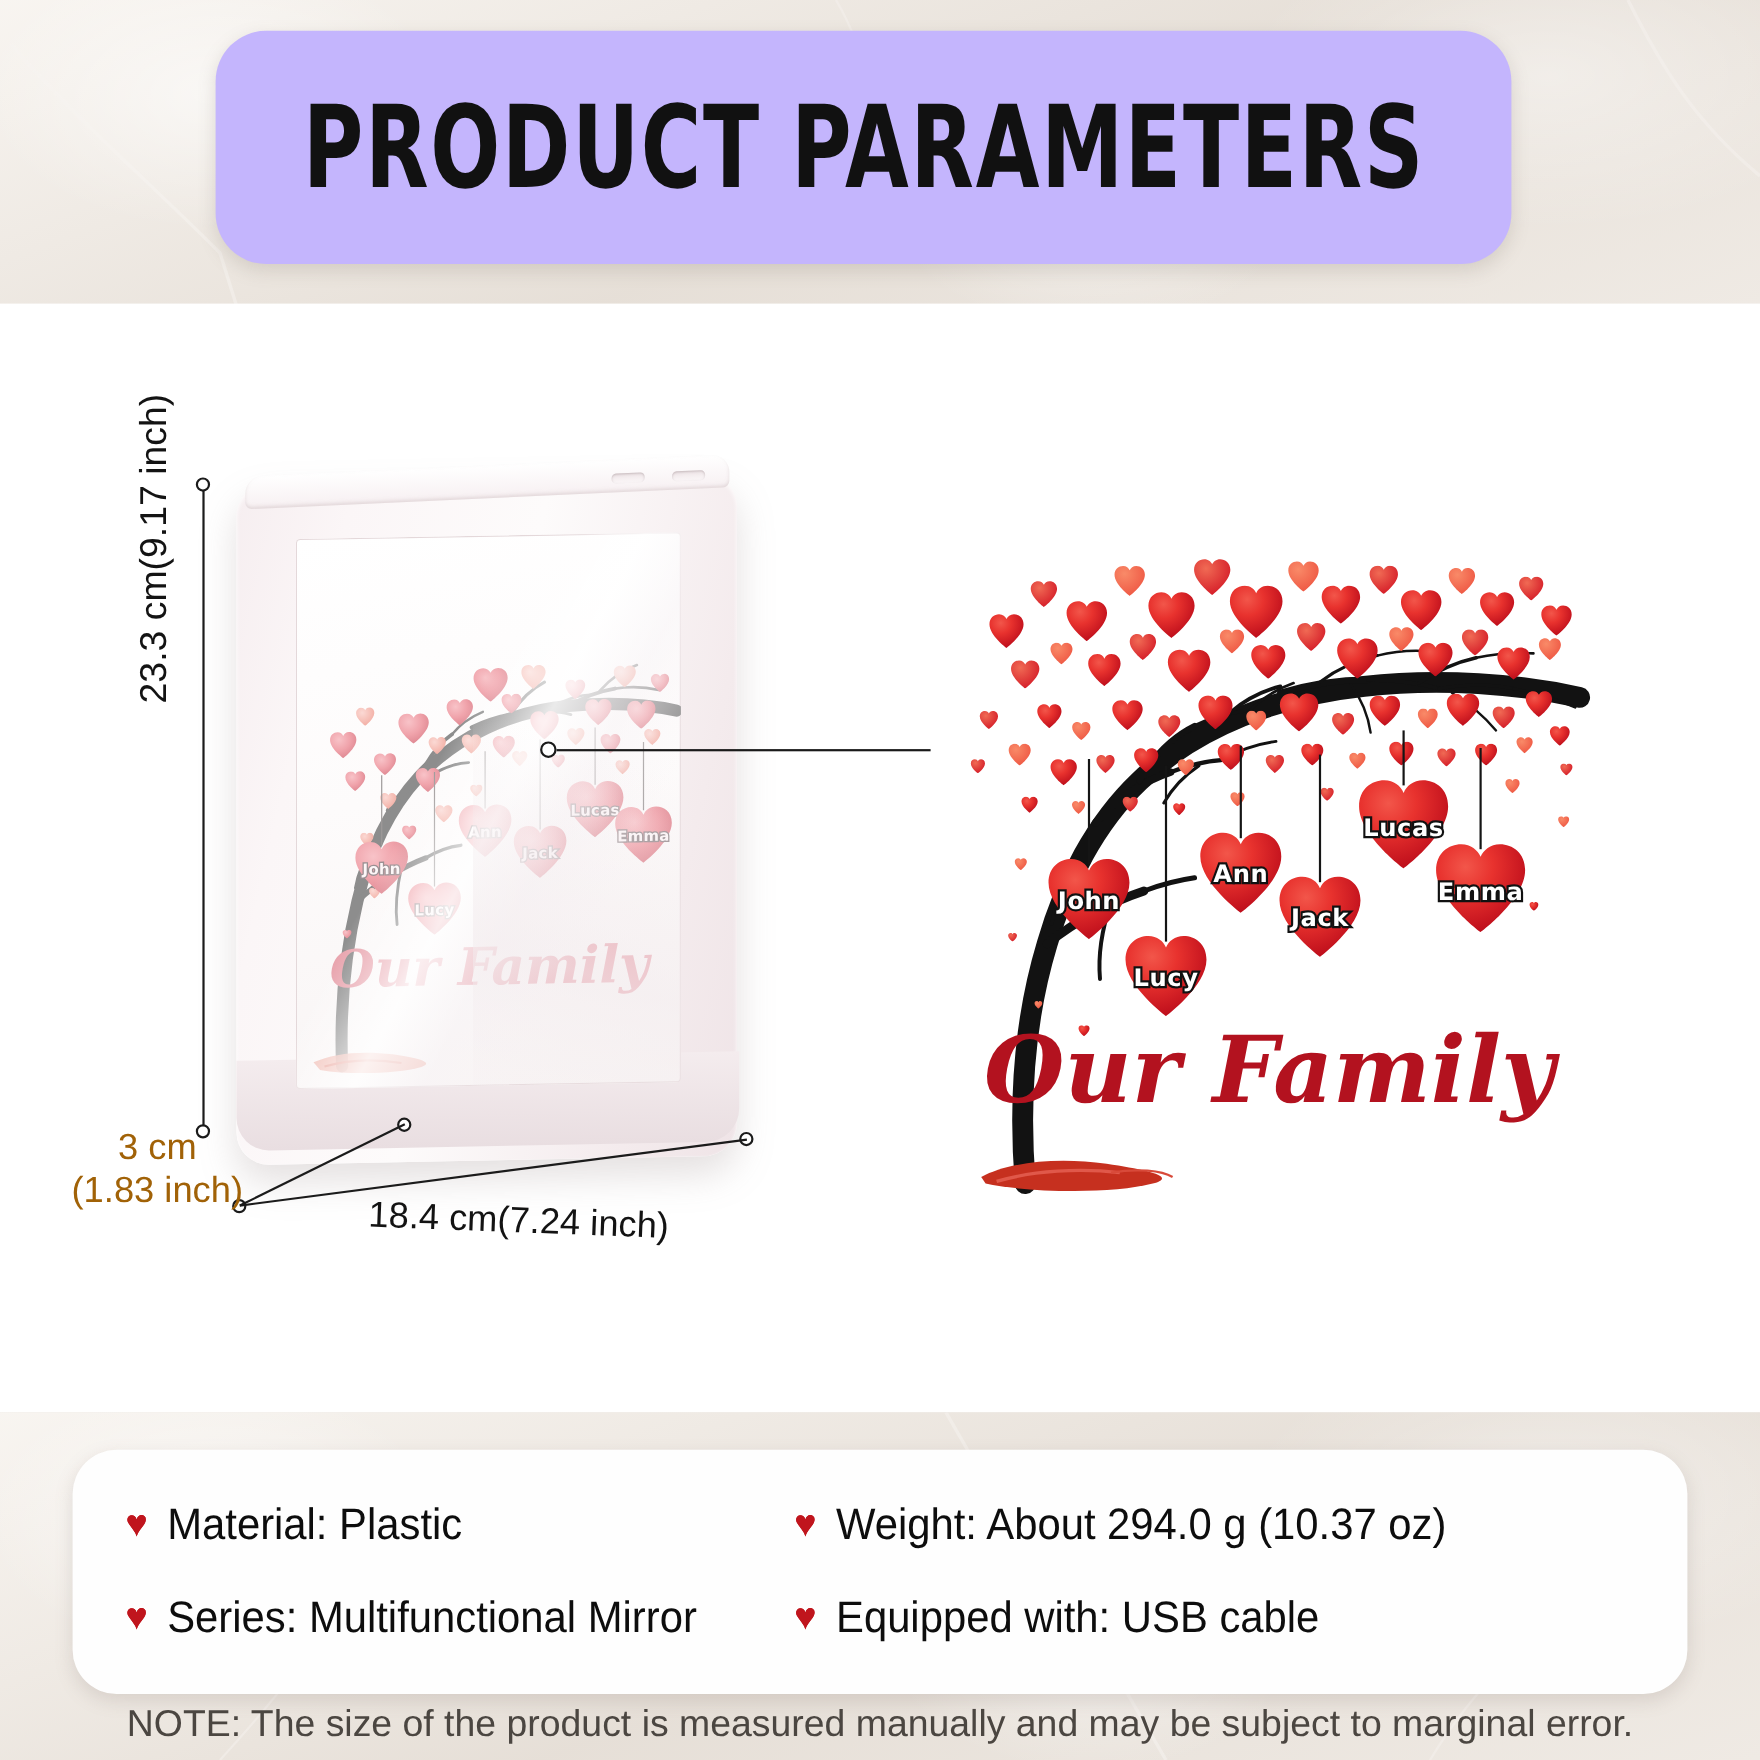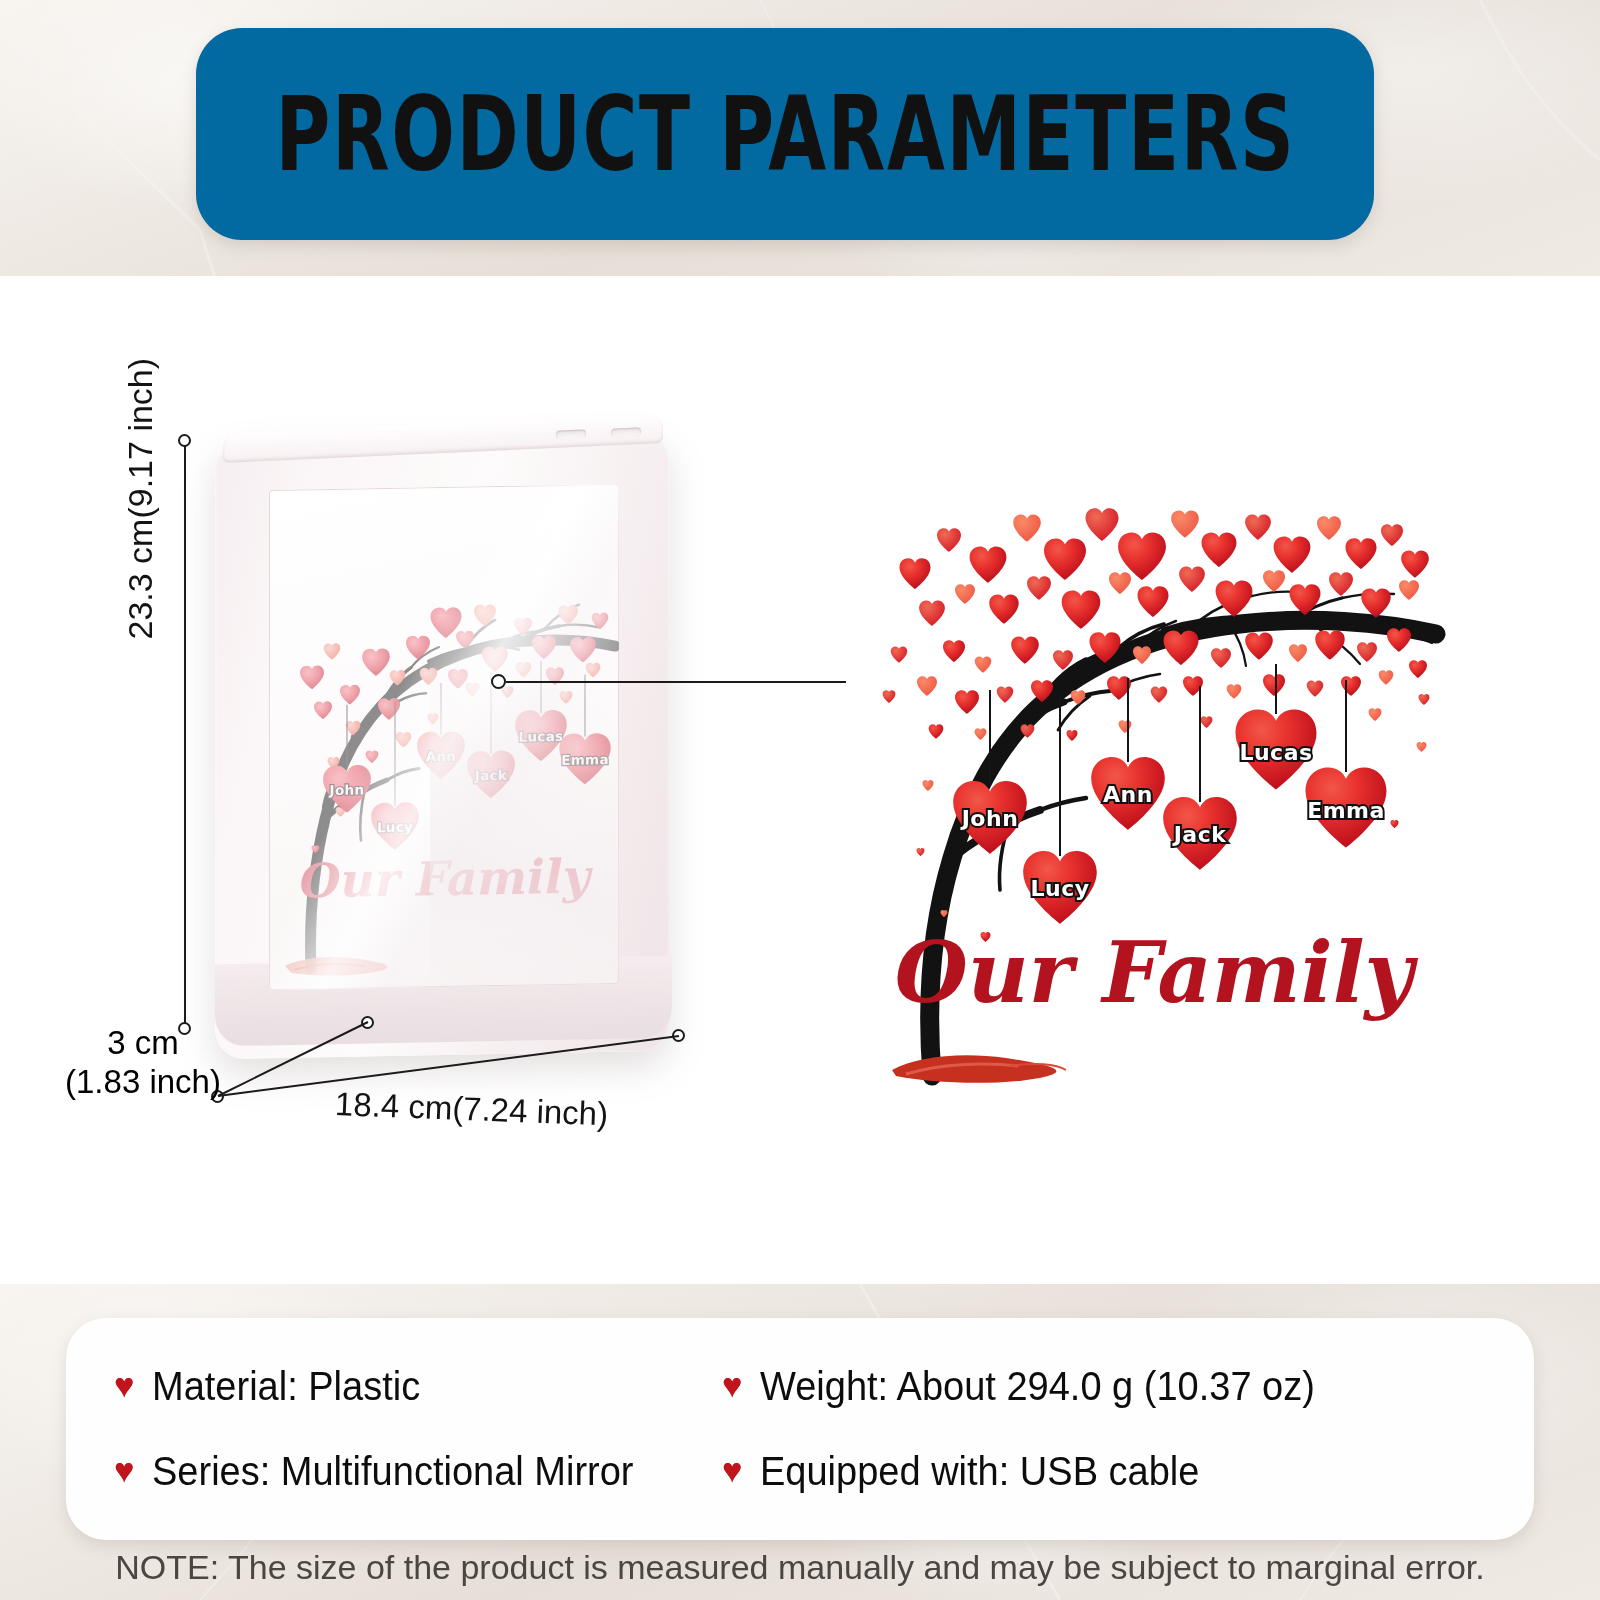--- a/index.html
+++ b/index.html
@@ -22,21 +22,21 @@
       linear-gradient(160deg, rgba(250,247,243,.9) 0%, rgba(230,223,215,.9) 55%, rgba(240,235,229,.9) 100%);
   }
   .bg-top{top:0;height:278px;}
   .bg-bottom{top:1284px;height:316px;}
   .veins{position:absolute;inset:0;opacity:.5;}
   .band-white{position:absolute;left:0;top:276px;width:1600px;height:1010px;background:#ffffff;}
 
   
   .title-card{
     position:absolute;left:196px;top:28px;width:1178px;height:212px;
-    background:#0369a1;border-radius:46px;
+    background:#c4b5fd;border-radius:46px;
     box-shadow:0 6px 16px rgba(120,108,98,.20);
     display:flex;align-items:center;justify-content:center;
   }
   .title-text{
     font-family:"Liberation Sans Narrow","DejaVu Sans Condensed","Liberation Sans", sans-serif;
     font-size:104px;font-weight:700;letter-spacing:2px;color:#111;
     transform:scaleX(.80);transform-origin:center;white-space:nowrap;
     line-height:1;
   }
 
@@ -108,21 +108,21 @@
   .node-depth-top{left:361px;top:1016px;}
 
   .dim-label-h{
     position:absolute;left:105px;top:585px;width:70px;
     transform:rotate(-90deg);transform-origin:center;
     font-size:34px;color:#131313;white-space:nowrap;text-align:center;
     font-family:"Liberation Sans", sans-serif;
   }
   .dim-label-depth{
     position:absolute;left:48px;top:1024px;width:190px;text-align:center;
-    font-size:33px;color:#000000;line-height:1.18;
+    font-size:33px;color:#a16207;line-height:1.18;
   }
   .dim-label-w{
     position:absolute;left:335px;top:1085px;font-size:33px;color:#131313;
     white-space:nowrap;transform:rotate(2.2deg);transform-origin:left center;
   }
 
   
   .spec-card{
     position:absolute;left:66px;top:1318px;width:1468px;height:222px;
     background:#fefefe;border-radius:40px;

